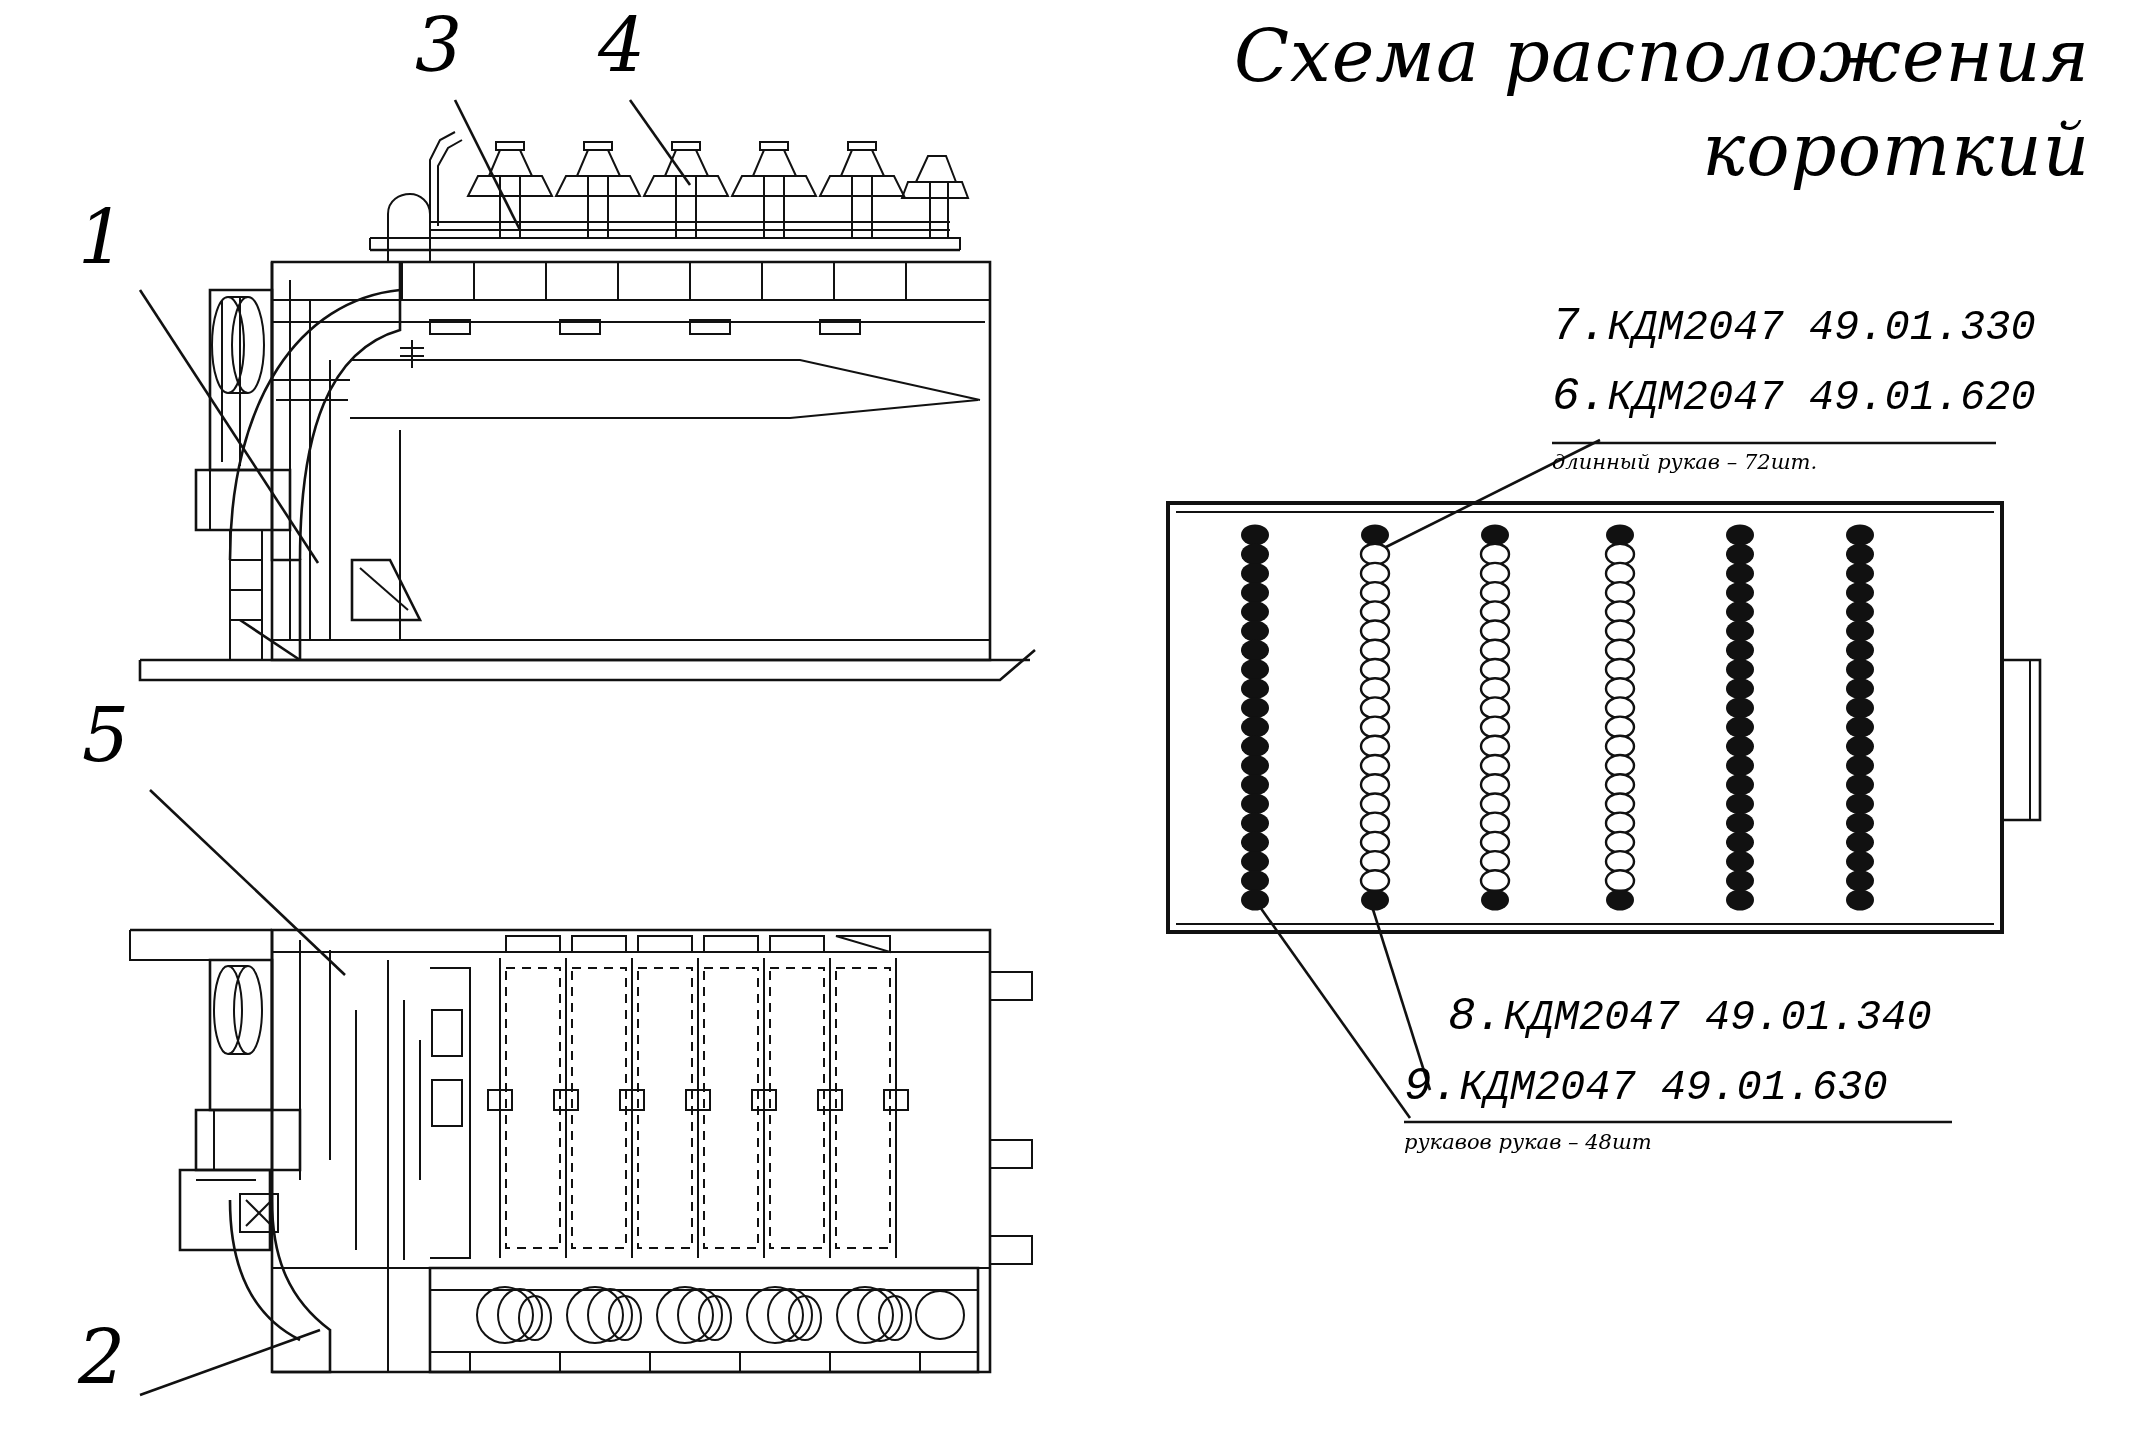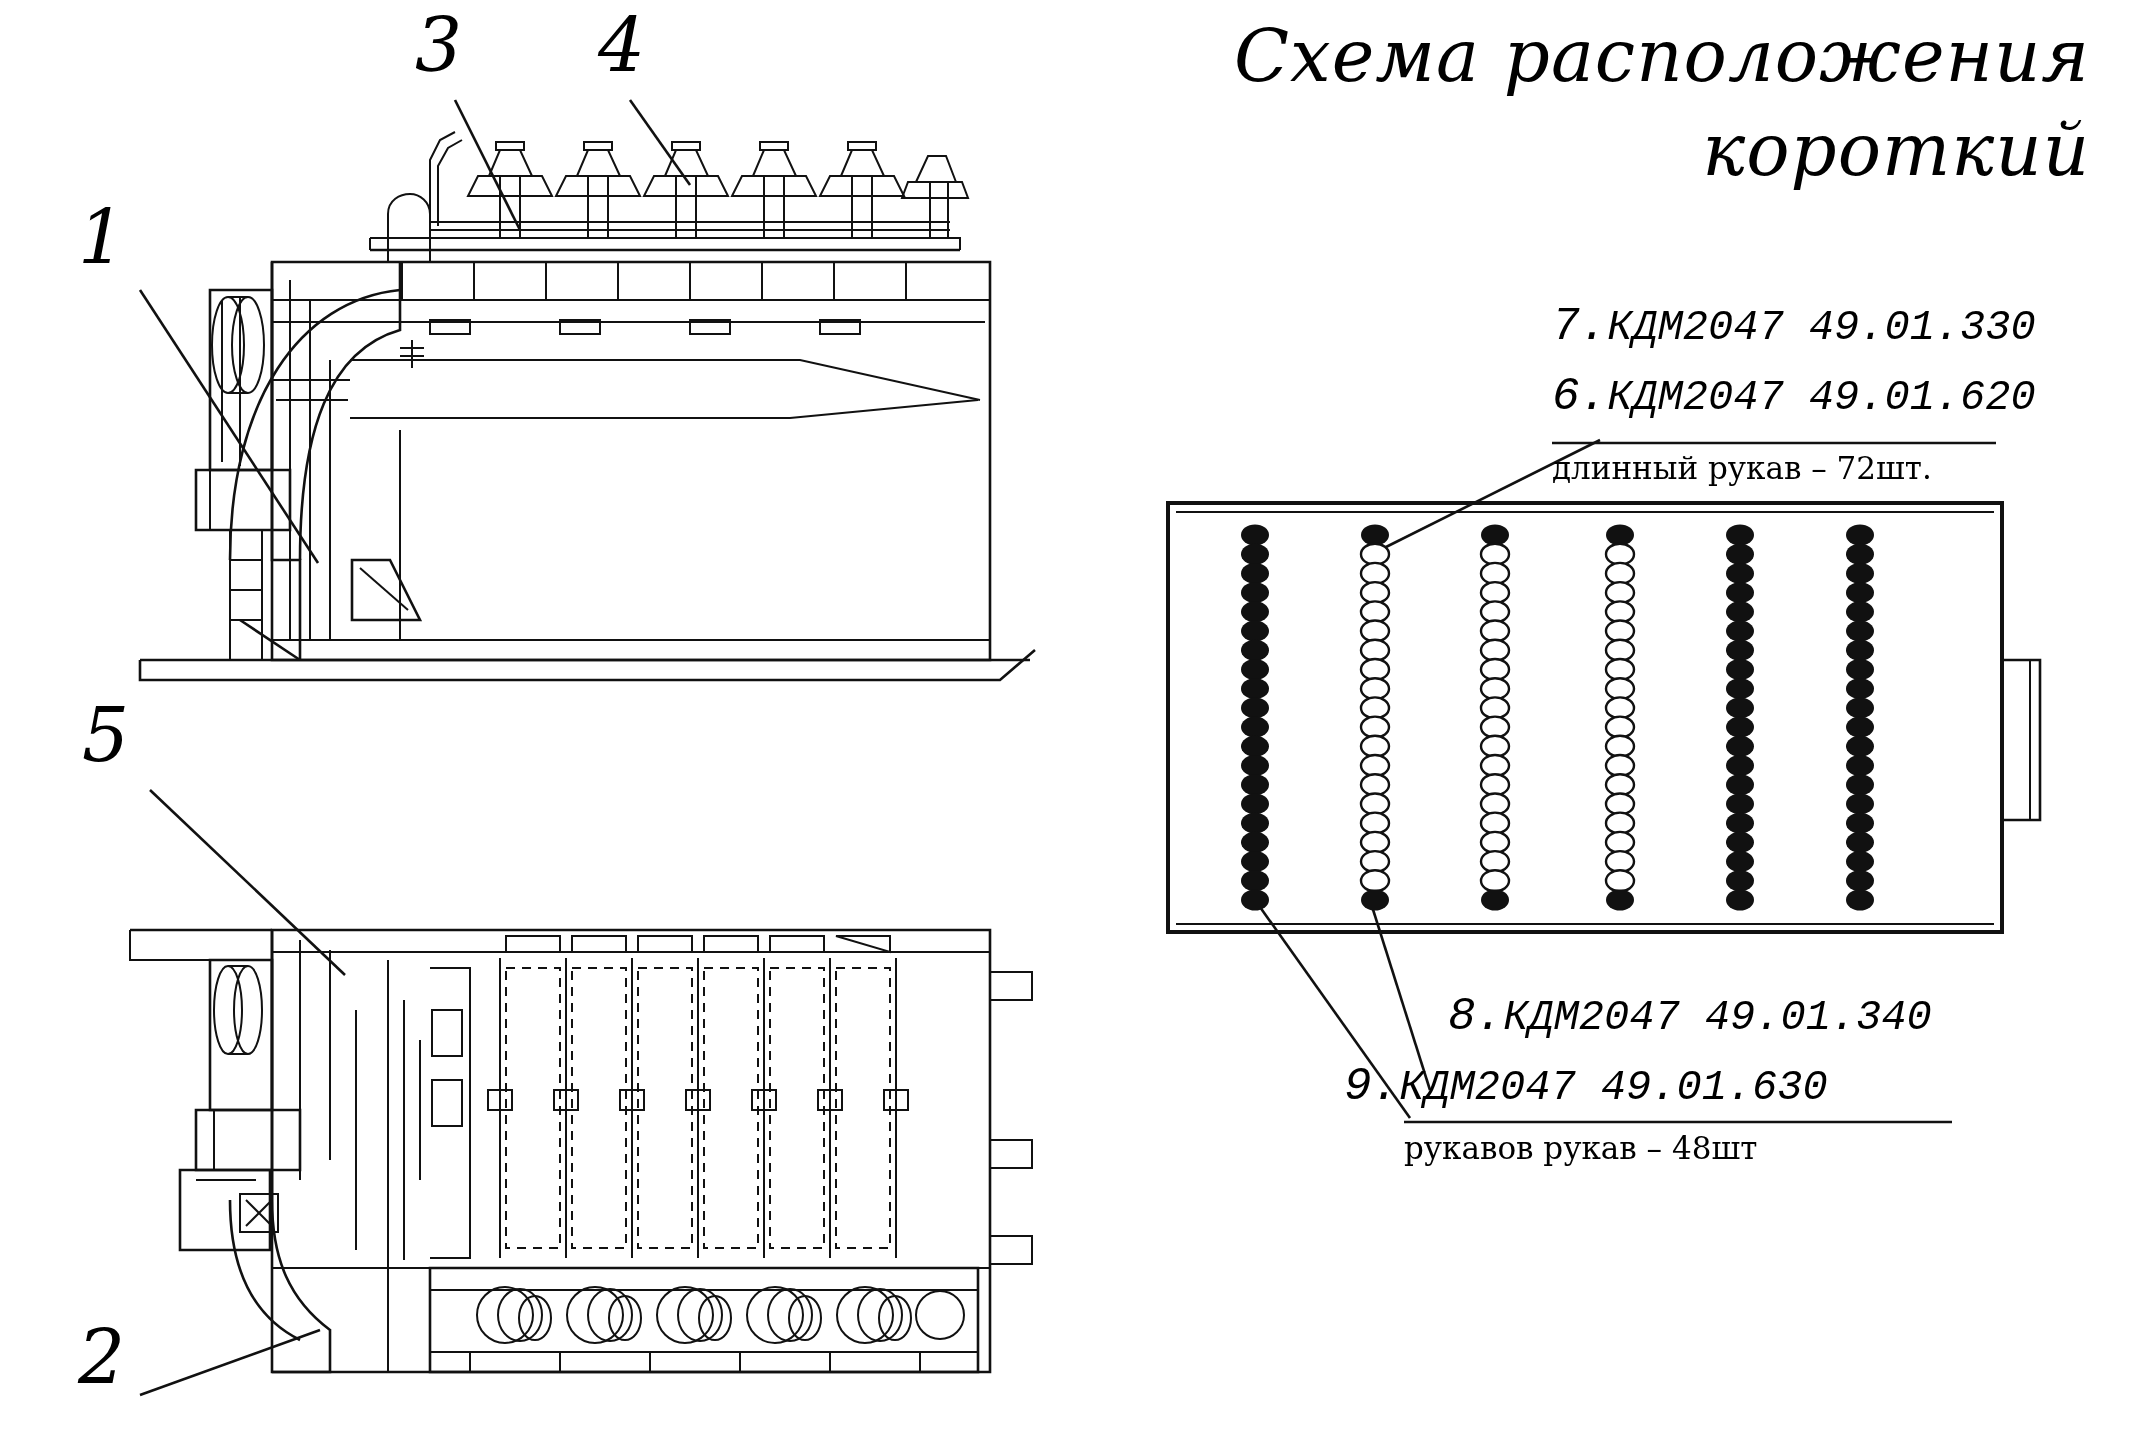--- a/index.html
+++ b/index.html
@@ -48,21 +48,22 @@
     font-style: italic;
     font-size: 42px;
     line-height: 1.18;
     white-space: nowrap;
   }
   .part-num {
     font-size: 46px;
   }
   .note-line {
     font-family: "DejaVu Serif", serif;
-    font-size: 31px;
+    font-style: italic;
+    font-size: 21px;
     white-space: nowrap;
   }
   svg.layer {
     position: absolute;
     left: 0; top: 0;
     width: 2136px;
     height: 1436px;
     overflow: visible;
   }
   .ln { stroke: #111; fill: none; }
@@ -471,18 +472,18 @@
     <span class="part-num">7.</span><span>КДМ2047 49.01.330</span>
   </div>
   <div class="lbl part-line" style="left:1552px; top:370px;">
     <span class="part-num">6.</span><span>КДМ2047 49.01.620</span>
   </div>
   <div class="lbl note-line" style="left:1552px; top:450px;">длинный рукав – 72шт.</div>
 
   <div class="lbl part-line" style="left:1404px; top:990px;margin-left:44px;">
     <span class="part-num">8.</span><span>КДМ2047 49.01.340</span>
   </div>
-  <div class="lbl part-line" style="left:1344px; top:1060px;">
+  <div class="lbl part-line" style="left:1404px; top:1060px;">
     <span class="part-num">9.</span><span>КДМ2047 49.01.630</span>
   </div>
   <div class="lbl note-line" style="left:1404px; top:1130px;">рукавов рукав – 48шт</div>
 
 </div>
 
 </body></html>

